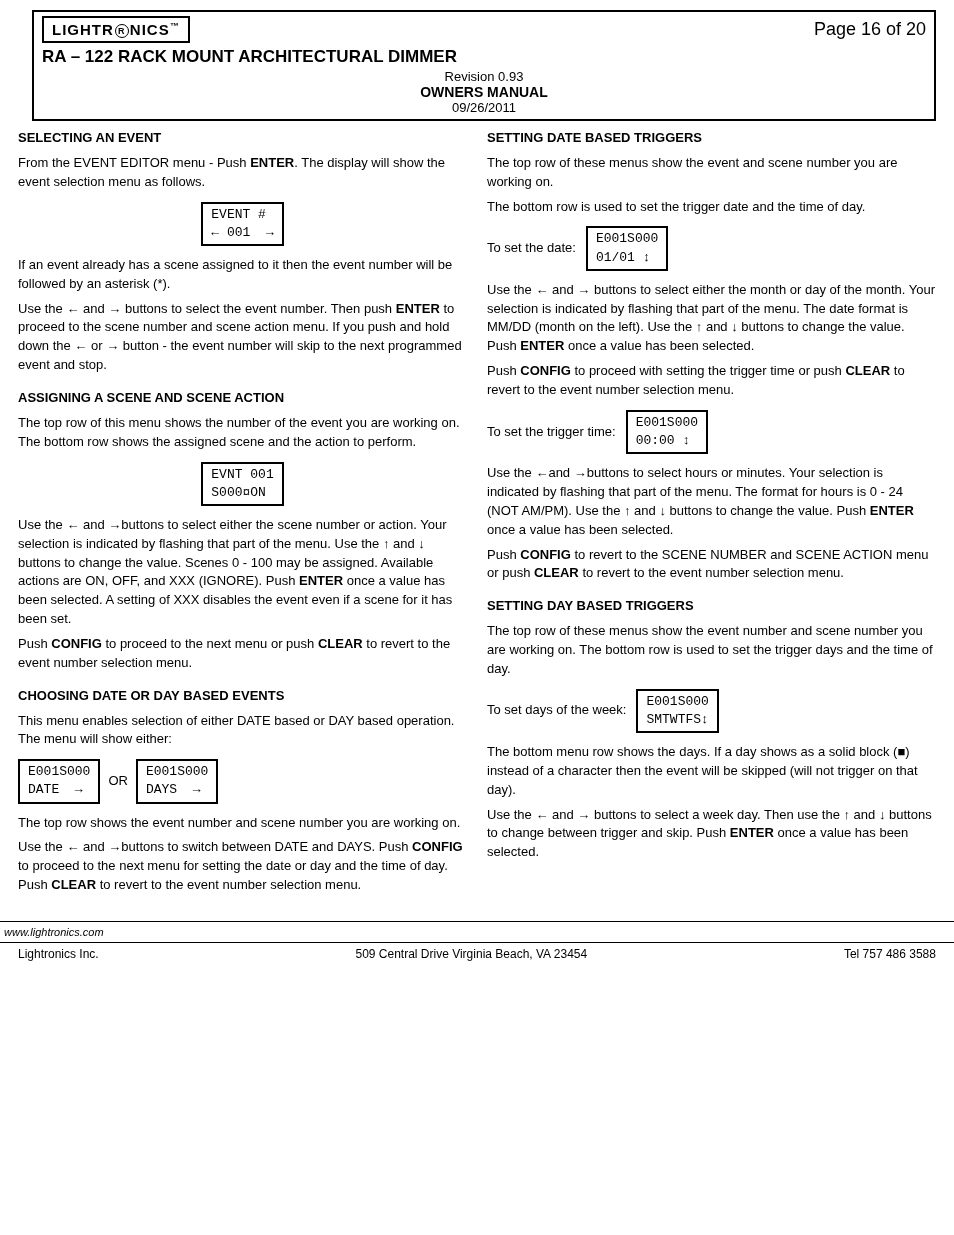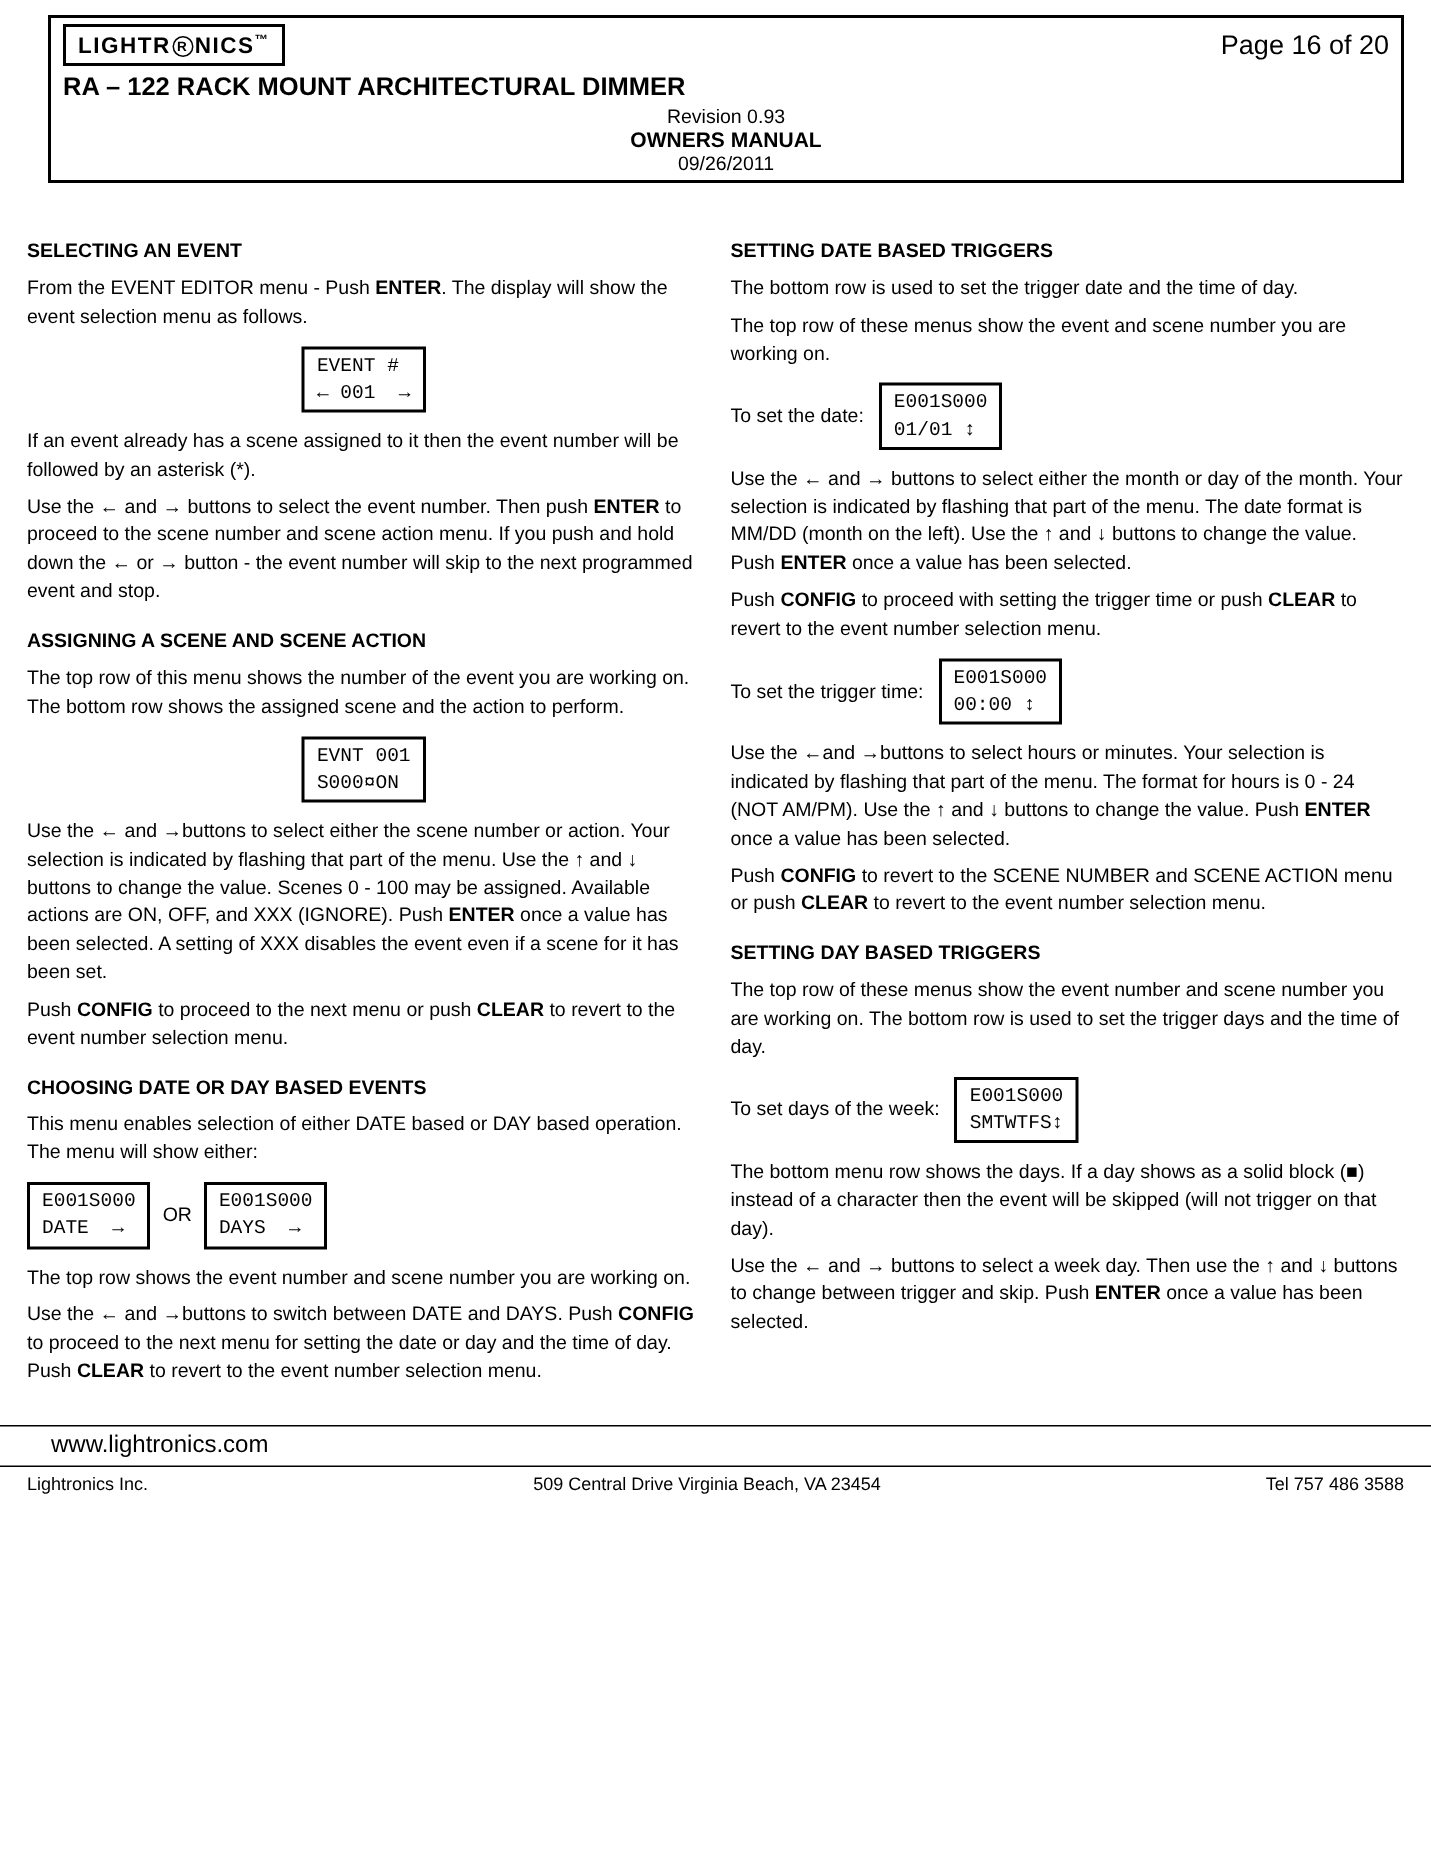--- a/index.html
+++ b/index.html
@@ -74,21 +74,20 @@
     
     .columns {
       display: flex;
       margin: 8px 18px 0 18px;
       gap: 20px;
     }
     .col {
       flex: 1;
       font-size: 13px;
       line-height: 1.45;
-      margin-top: 28px;
     }
 
     .section-title {
       font-size: 13px;
       font-weight: bold;
       margin-bottom: 6px;
       text-transform: uppercase;
     }
     .section {
       margin-bottom: 14px;
@@ -135,24 +134,25 @@
     }
     .or-text {
       font-size: 13px;
       font-weight: normal;
     }
 
     
     .footer {
       margin-top: 12px;
       border-top: 1.5px solid #000;
-      padding: 4px 34px;
-      display: flex;
-      justify-content: space-between;
-      font-size: 16px;
+      padding: 4px 4px;
+      display: flex;
+      justify-content: space-between;
+      font-size: 11px;
+      font-style: italic;
     }
     .footer-bottom {
       border-top: 1px solid #000;
       padding: 4px 18px;
       display: flex;
       justify-content: space-between;
       font-size: 12px;
     }
   </style>
 </head>
@@ -224,22 +224,22 @@
         <p>The top row shows the event number and scene number you are working on.</p>
         <p>Use the ← and →buttons to switch between DATE and DAYS.  Push <span class="bold">CONFIG</span> to proceed to the next menu for setting the date or day and the time of day. Push <span class="bold">CLEAR</span> to revert to the event number selection menu.</p>
       </div>
 
     </div>
 
     <div class="col">
 
       <div class="section">
         <div class="section-title">SETTING DATE BASED TRIGGERS</div>
+        <p>The top row of these menus show the event and scene number you are working on.</p>
         <p>The bottom row is used to set the trigger date and the time of day.</p>
-        <p>The top row of these menus show the event and scene number you are working on.</p>
         <div class="display-row">
           <span>To set the date:</span>
           <div class="display-box">
             <div>E001S000</div>
             <div>01/01 ↕</div>
           </div>
         </div>
         <p>Use the ← and → buttons to select either the month or day of the month.  Your selection is indicated by flashing that part of the menu.  The date format is MM/DD (month on the left). Use the ↑ and ↓ buttons to change the value.  Push <span class="bold">ENTER</span> once a value has been selected.</p>
         <p>Push <span class="bold">CONFIG</span> to proceed with setting the trigger time or push <span class="bold">CLEAR</span> to revert to the event number selection menu.</p>
         <div class="display-row">

